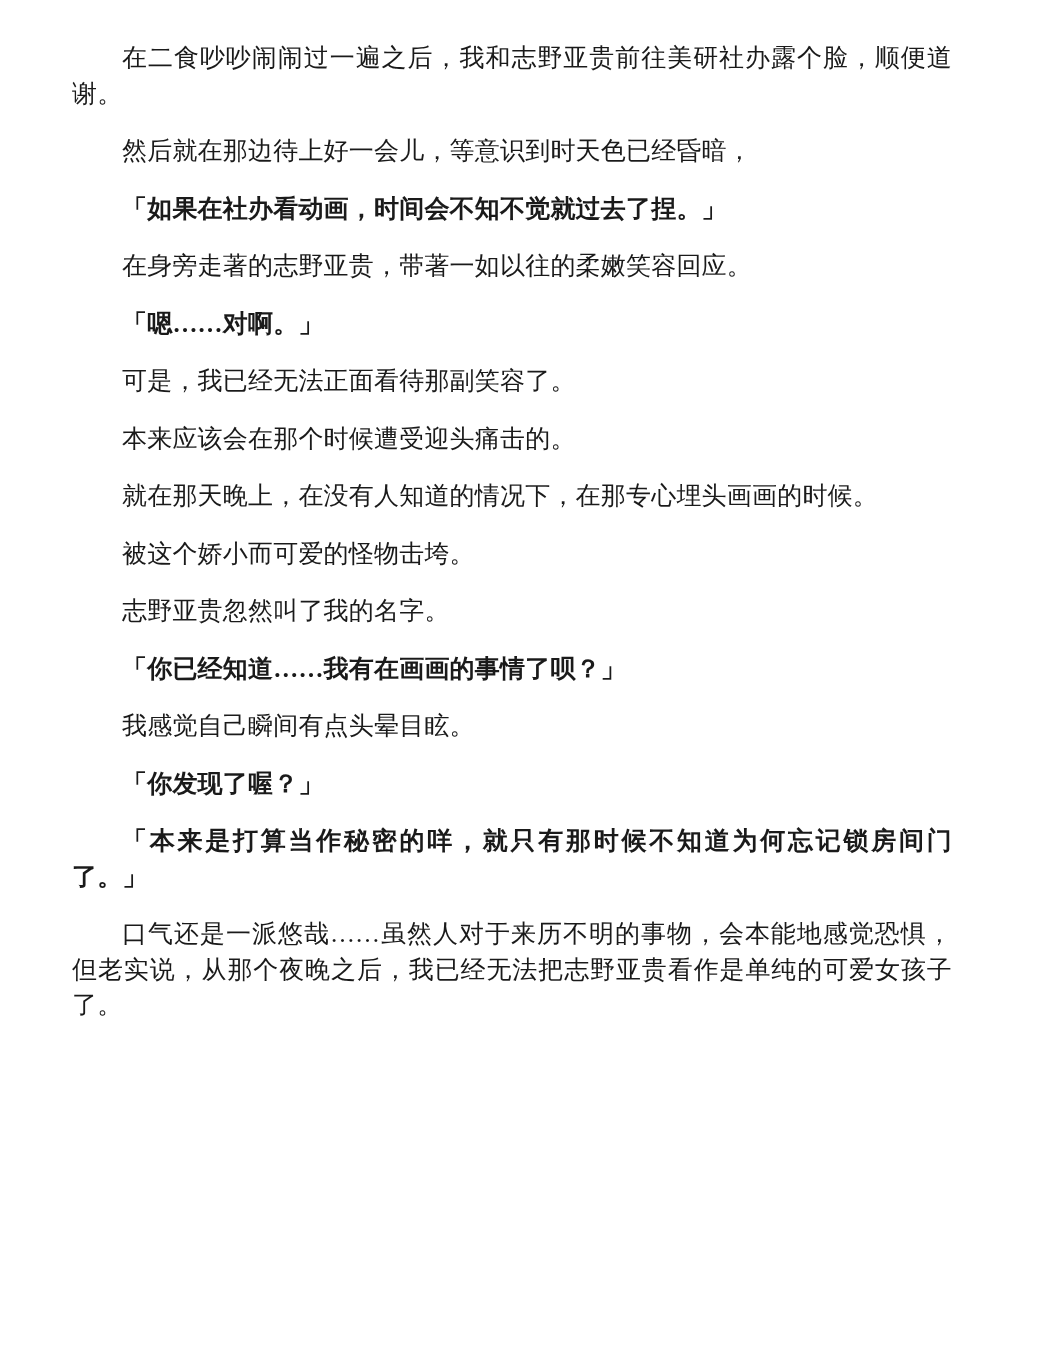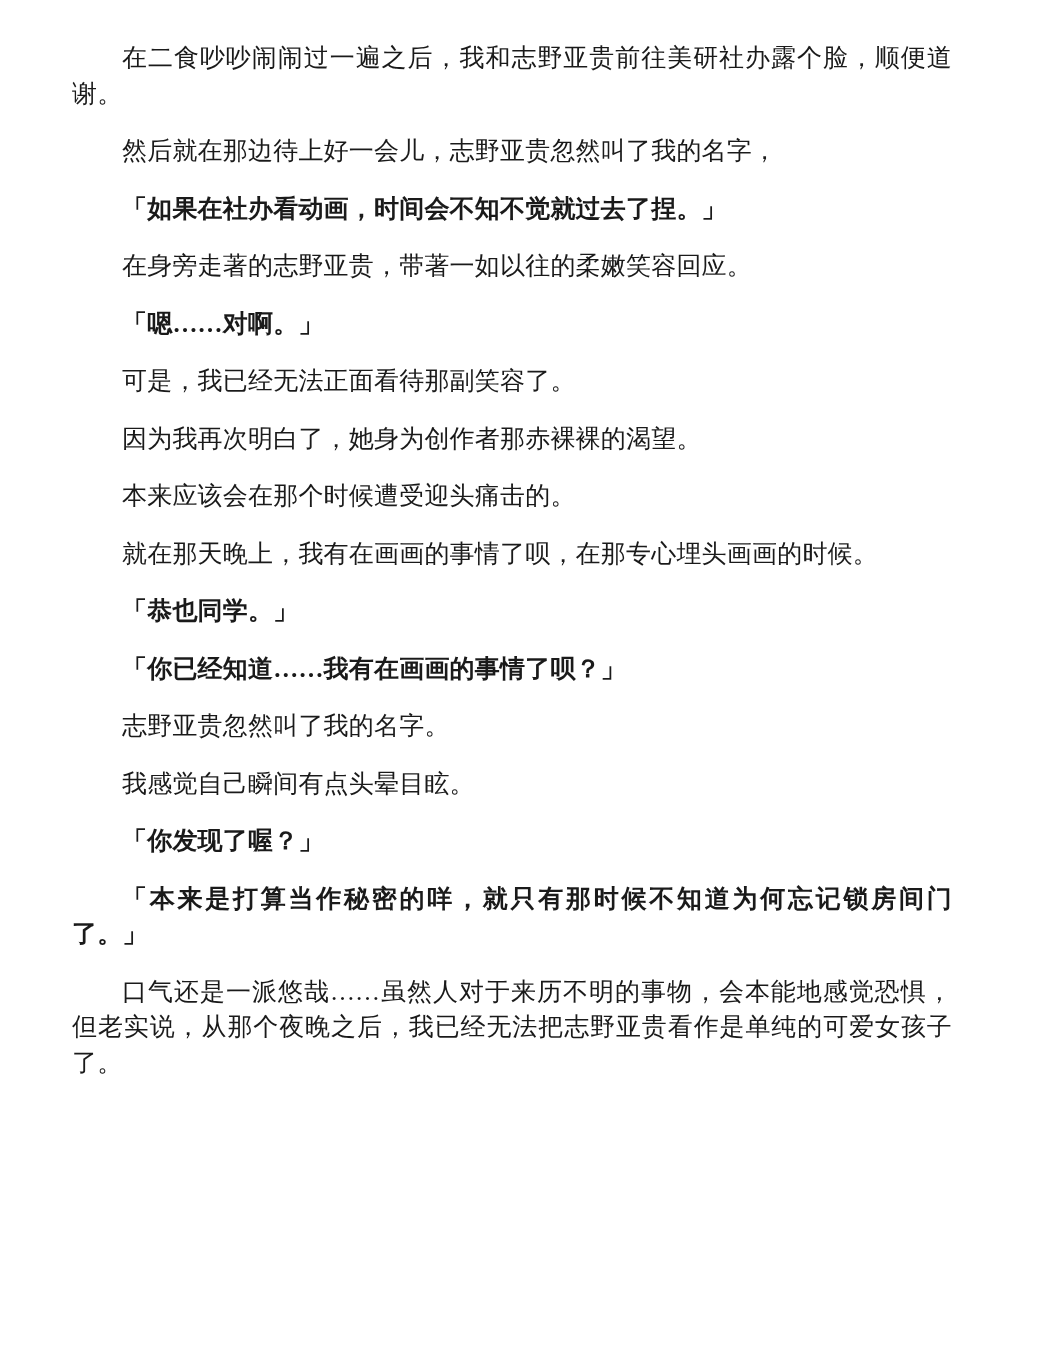--- a/index.html
+++ b/index.html
@@ -42,29 +42,28 @@
     text-indent: 2em;
     font-weight: bold;
   }
 </style>
 </head>
 <body>
 
 <div class="page">
   <div class="body-text">
     <p class="para">在二食吵吵闹闹过一遍之后，我和志野亚贵前往美研社办露个脸，顺便道谢。</p>
-    <p class="para">然后就在那边待上好一会儿，志野亚贵忽然叫了我的名字，</p>
+    <p class="para">然后就在那边待上好一会儿，等意识到时天色已经昏暗，</p>
     <p class="para quote">「如果在社办看动画，时间会不知不觉就过去了捏。」</p>
     <p class="para">在身旁走著的志野亚贵，带著一如以往的柔嫩笑容回应。</p>
     <p class="para quote">「嗯……对啊。」</p>
     <p class="para">可是，我已经无法正面看待那副笑容了。</p>
-    <p class="para">因为我再次明白了，她身为创作者那赤裸裸的渴望。</p>
     <p class="para">本来应该会在那个时候遭受迎头痛击的。</p>
-    <p class="para">就在那天晚上，我有在画画的事情了呗，在那专心埋头画画的时候。</p>
-    <p class="para quote">「恭也同学。」</p>
+    <p class="para">就在那天晚上，在没有人知道的情况下，在那专心埋头画画的时候。</p>
+    <p class="para">被这个娇小而可爱的怪物击垮。</p>
+    <p class="para">志野亚贵忽然叫了我的名字。</p>
     <p class="para quote">「你已经知道……我有在画画的事情了呗？」</p>
-    <p class="para">志野亚贵忽然叫了我的名字。</p>
     <p class="para">我感觉自己瞬间有点头晕目眩。</p>
     <p class="para quote">「你发现了喔？」</p>
     <p class="para quote">「本来是打算当作秘密的咩，就只有那时候不知道为何忘记锁房间门了。」</p>
     <p class="para">口气还是一派悠哉……虽然人对于来历不明的事物，会本能地感觉恐惧，但老实说，从那个夜晚之后，我已经无法把志野亚贵看作是单纯的可爱女孩子了。</p>
   </div>
 </div>
 
 </body></html>

